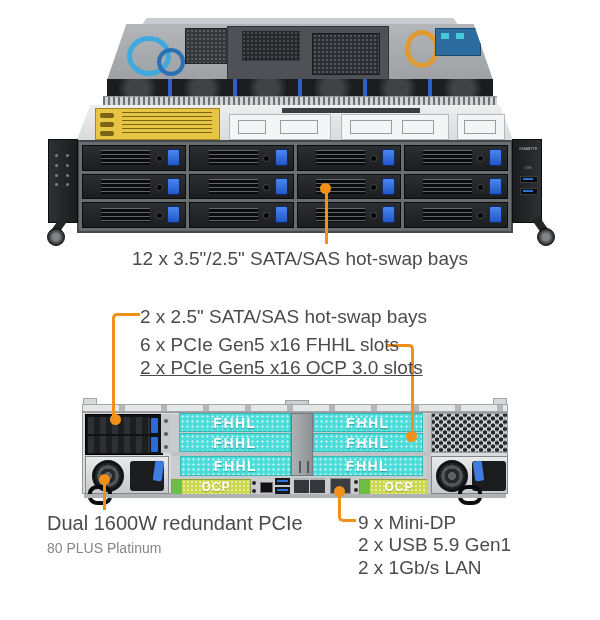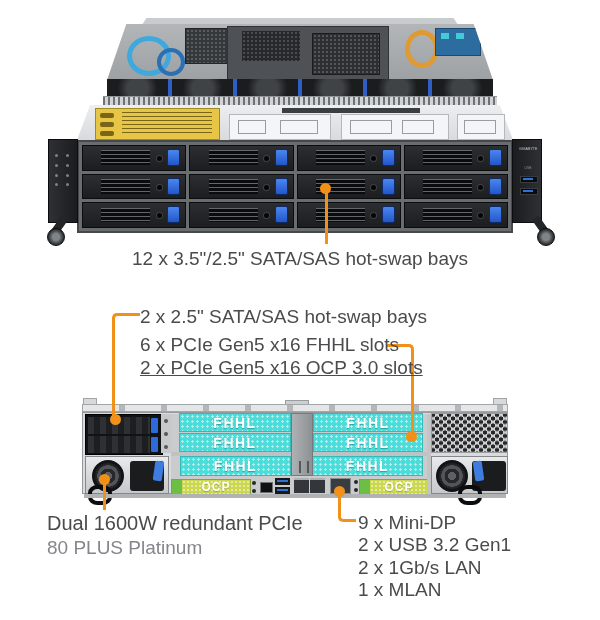--- a/index.html
+++ b/index.html
@@ -5,21 +5,21 @@
   html,body{margin:0;padding:0;}
   body{
     width:600px;height:620px;position:relative;background:#ffffff;overflow:hidden;
     font-family:"Liberation Sans","DejaVu Sans",sans-serif;
   }
   .abs{position:absolute;}
   i{display:block;position:absolute;}
 
   
   .co-label{position:absolute;color:#4a4b4d;font-size:19px;line-height:24px;white-space:nowrap;z-index:12;}
-  .co-label.small{font-size:19px;color:#85868b;}
+  .co-label.small{font-size:14px;color:#85868b;}
   .co-center{left:0;width:600px;text-align:center;}
   .io-list{position:absolute;color:#4a4b4d;font-size:19px;line-height:22.4px;white-space:nowrap;z-index:12;}
 
   
   .co-dot{position:absolute;width:11px;height:11px;border-radius:50%;background:#f29119;z-index:11;}
   .co-vline{position:absolute;width:3px;background:#f29119;z-index:10;}
   .elbow{position:absolute;z-index:10;}
   .elbow.tl{border-top:3px solid #f29119;border-left:3px solid #f29119;border-top-left-radius:5px;}
   .elbow.tr{border-top:3px solid #f29119;border-right:3px solid #f29119;border-top-right-radius:5px;}
   .elbow.bl{border-left:3px solid #f29119;border-bottom:3px solid #f29119;border-bottom-left-radius:5px;}
@@ -358,16 +358,15 @@
 
 <div class="co-dot" style="left:99px;top:474px;"></div>
 <div class="co-vline" style="left:103px;top:484px;height:26px;"></div>
 <div class="co-label" style="left:47px;top:511px;font-size:20px;">Dual 1600W redundant PCIe</div>
 <div class="co-label small" style="left:47px;top:536px;">80 PLUS Platinum</div>
 
 <div class="co-dot" style="left:334px;top:486px;"></div>
 <div class="elbow bl" style="left:338px;top:497px;width:15px;height:22px;"></div>
 <div class="io-list" style="left:358px;top:512px;">
   <div>9 x Mini-DP</div>
-  <div>2 x USB 3.2 Gen1</div>
+  <div>2 x USB 5.9 Gen1</div>
   <div>2 x 1Gb/s LAN</div>
-  <div>1 x MLAN</div>
 </div>
 
 </body></html>

